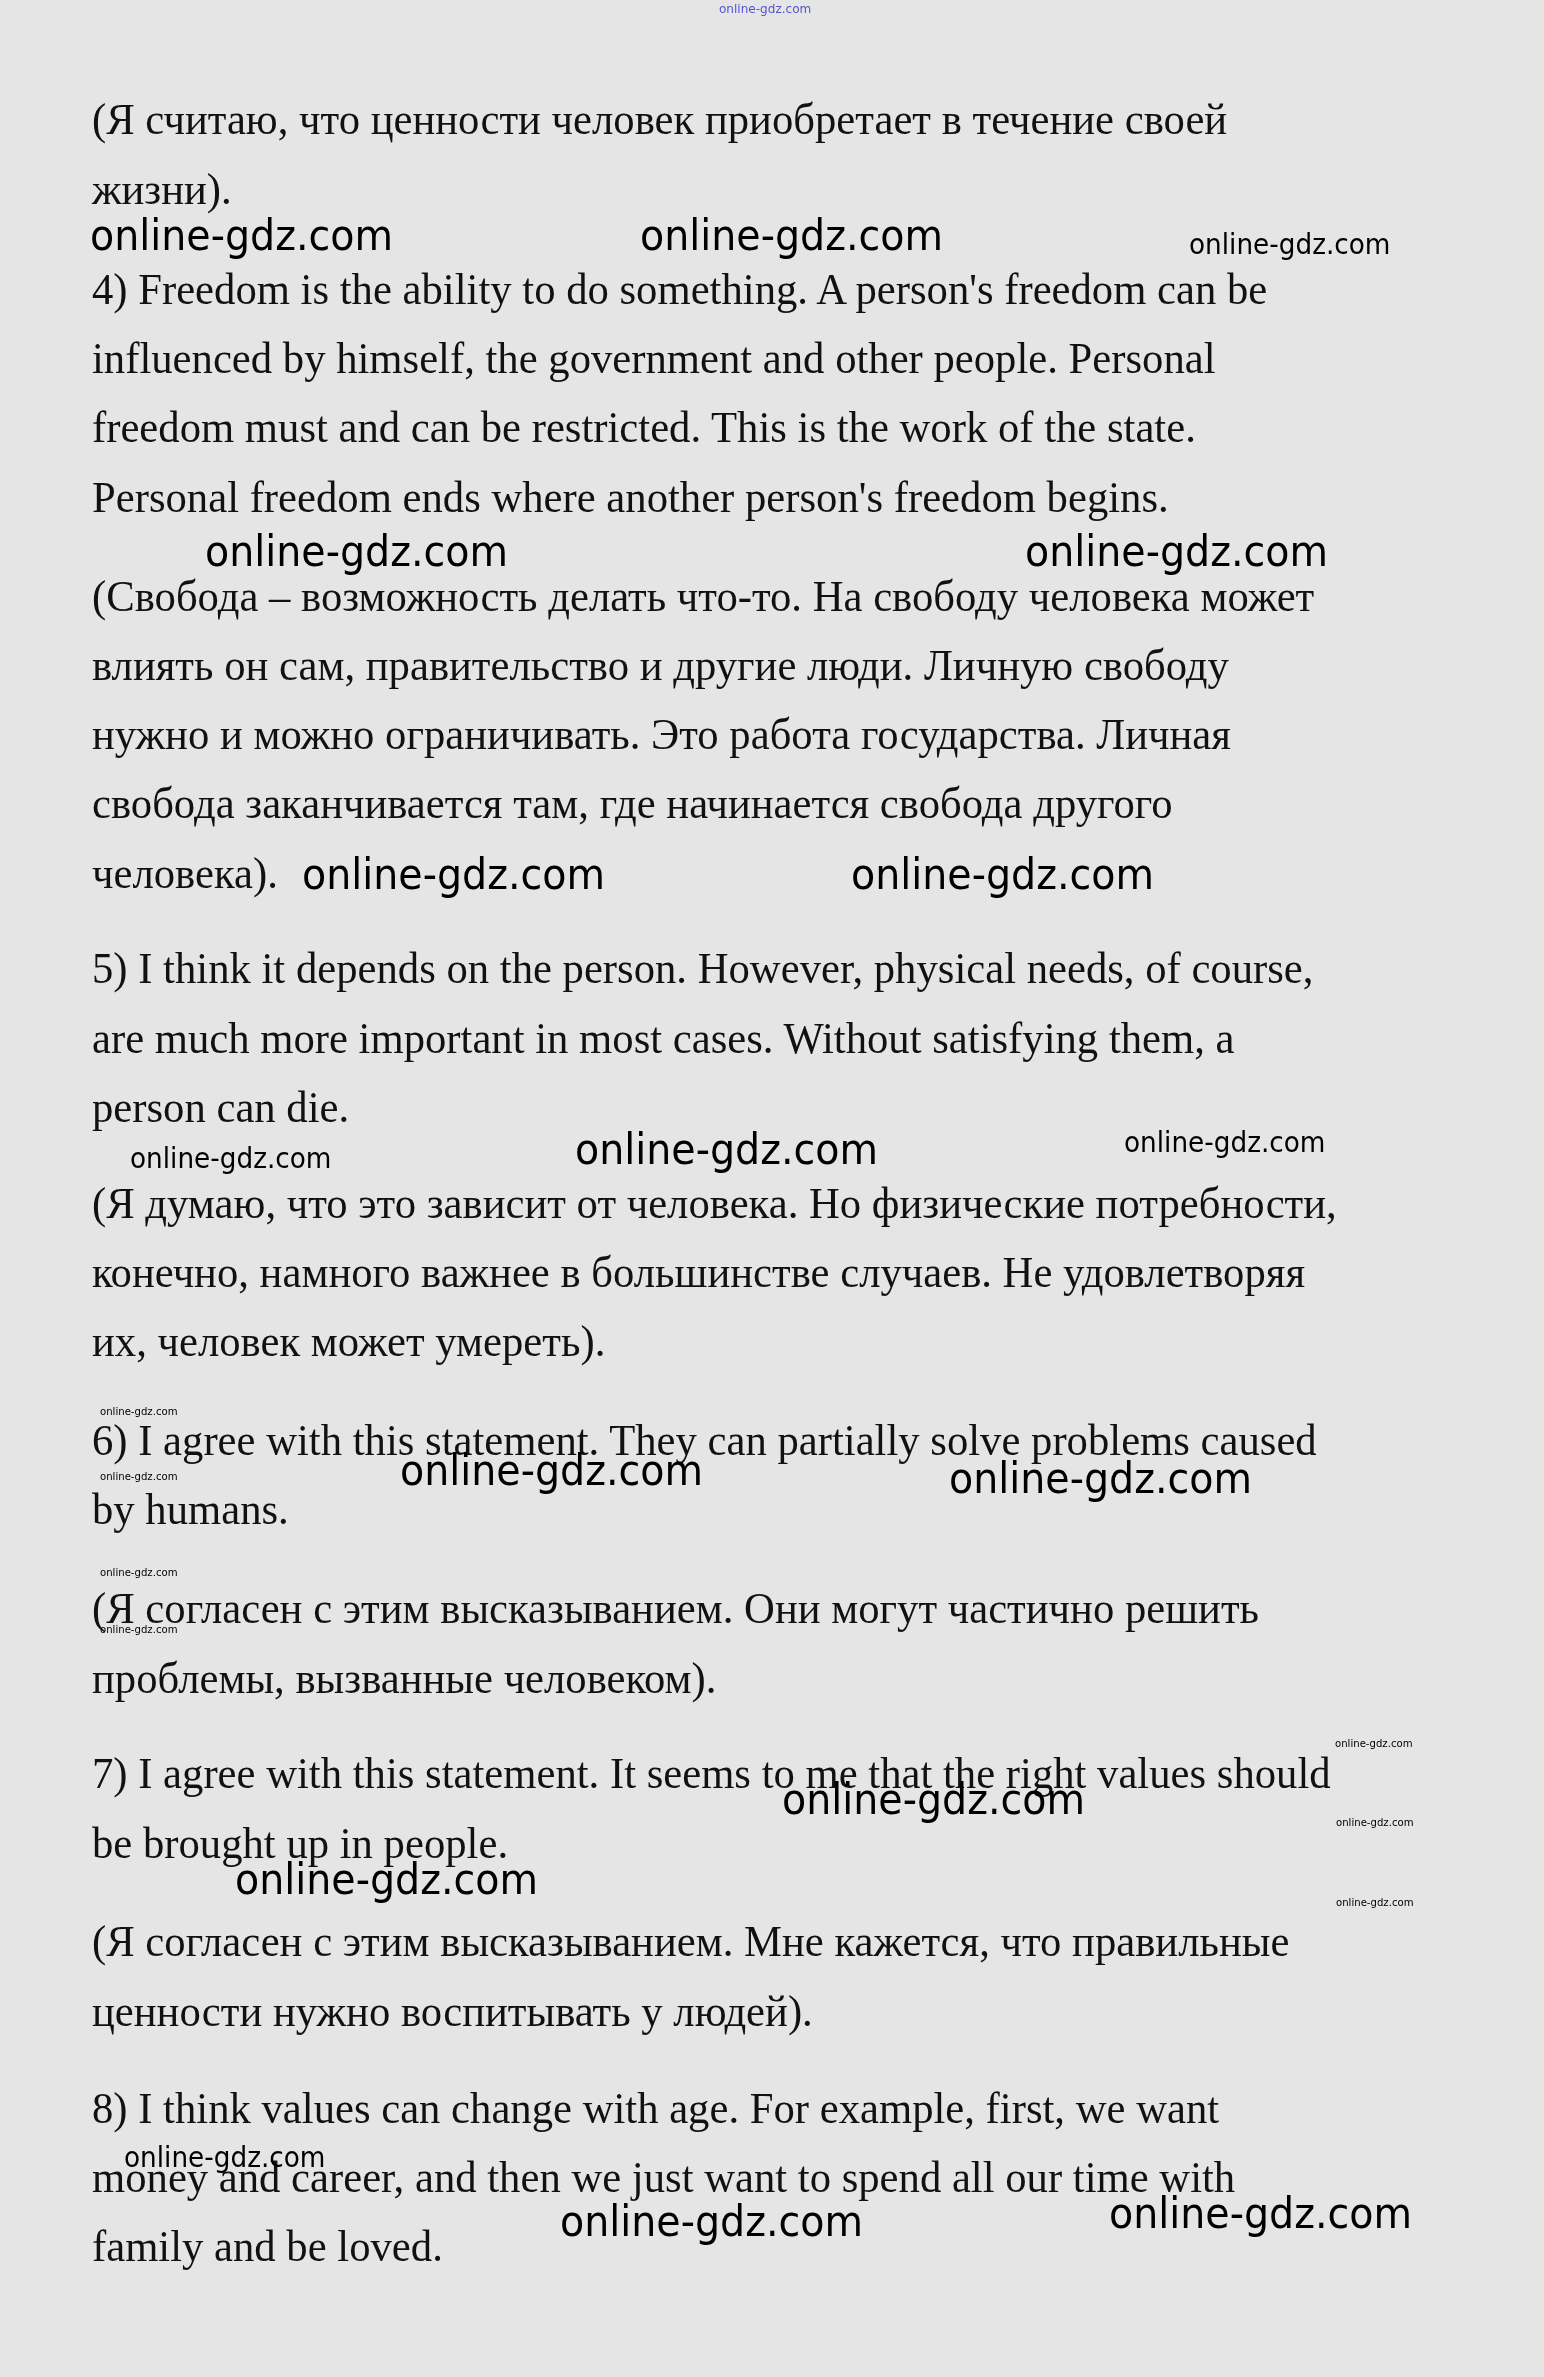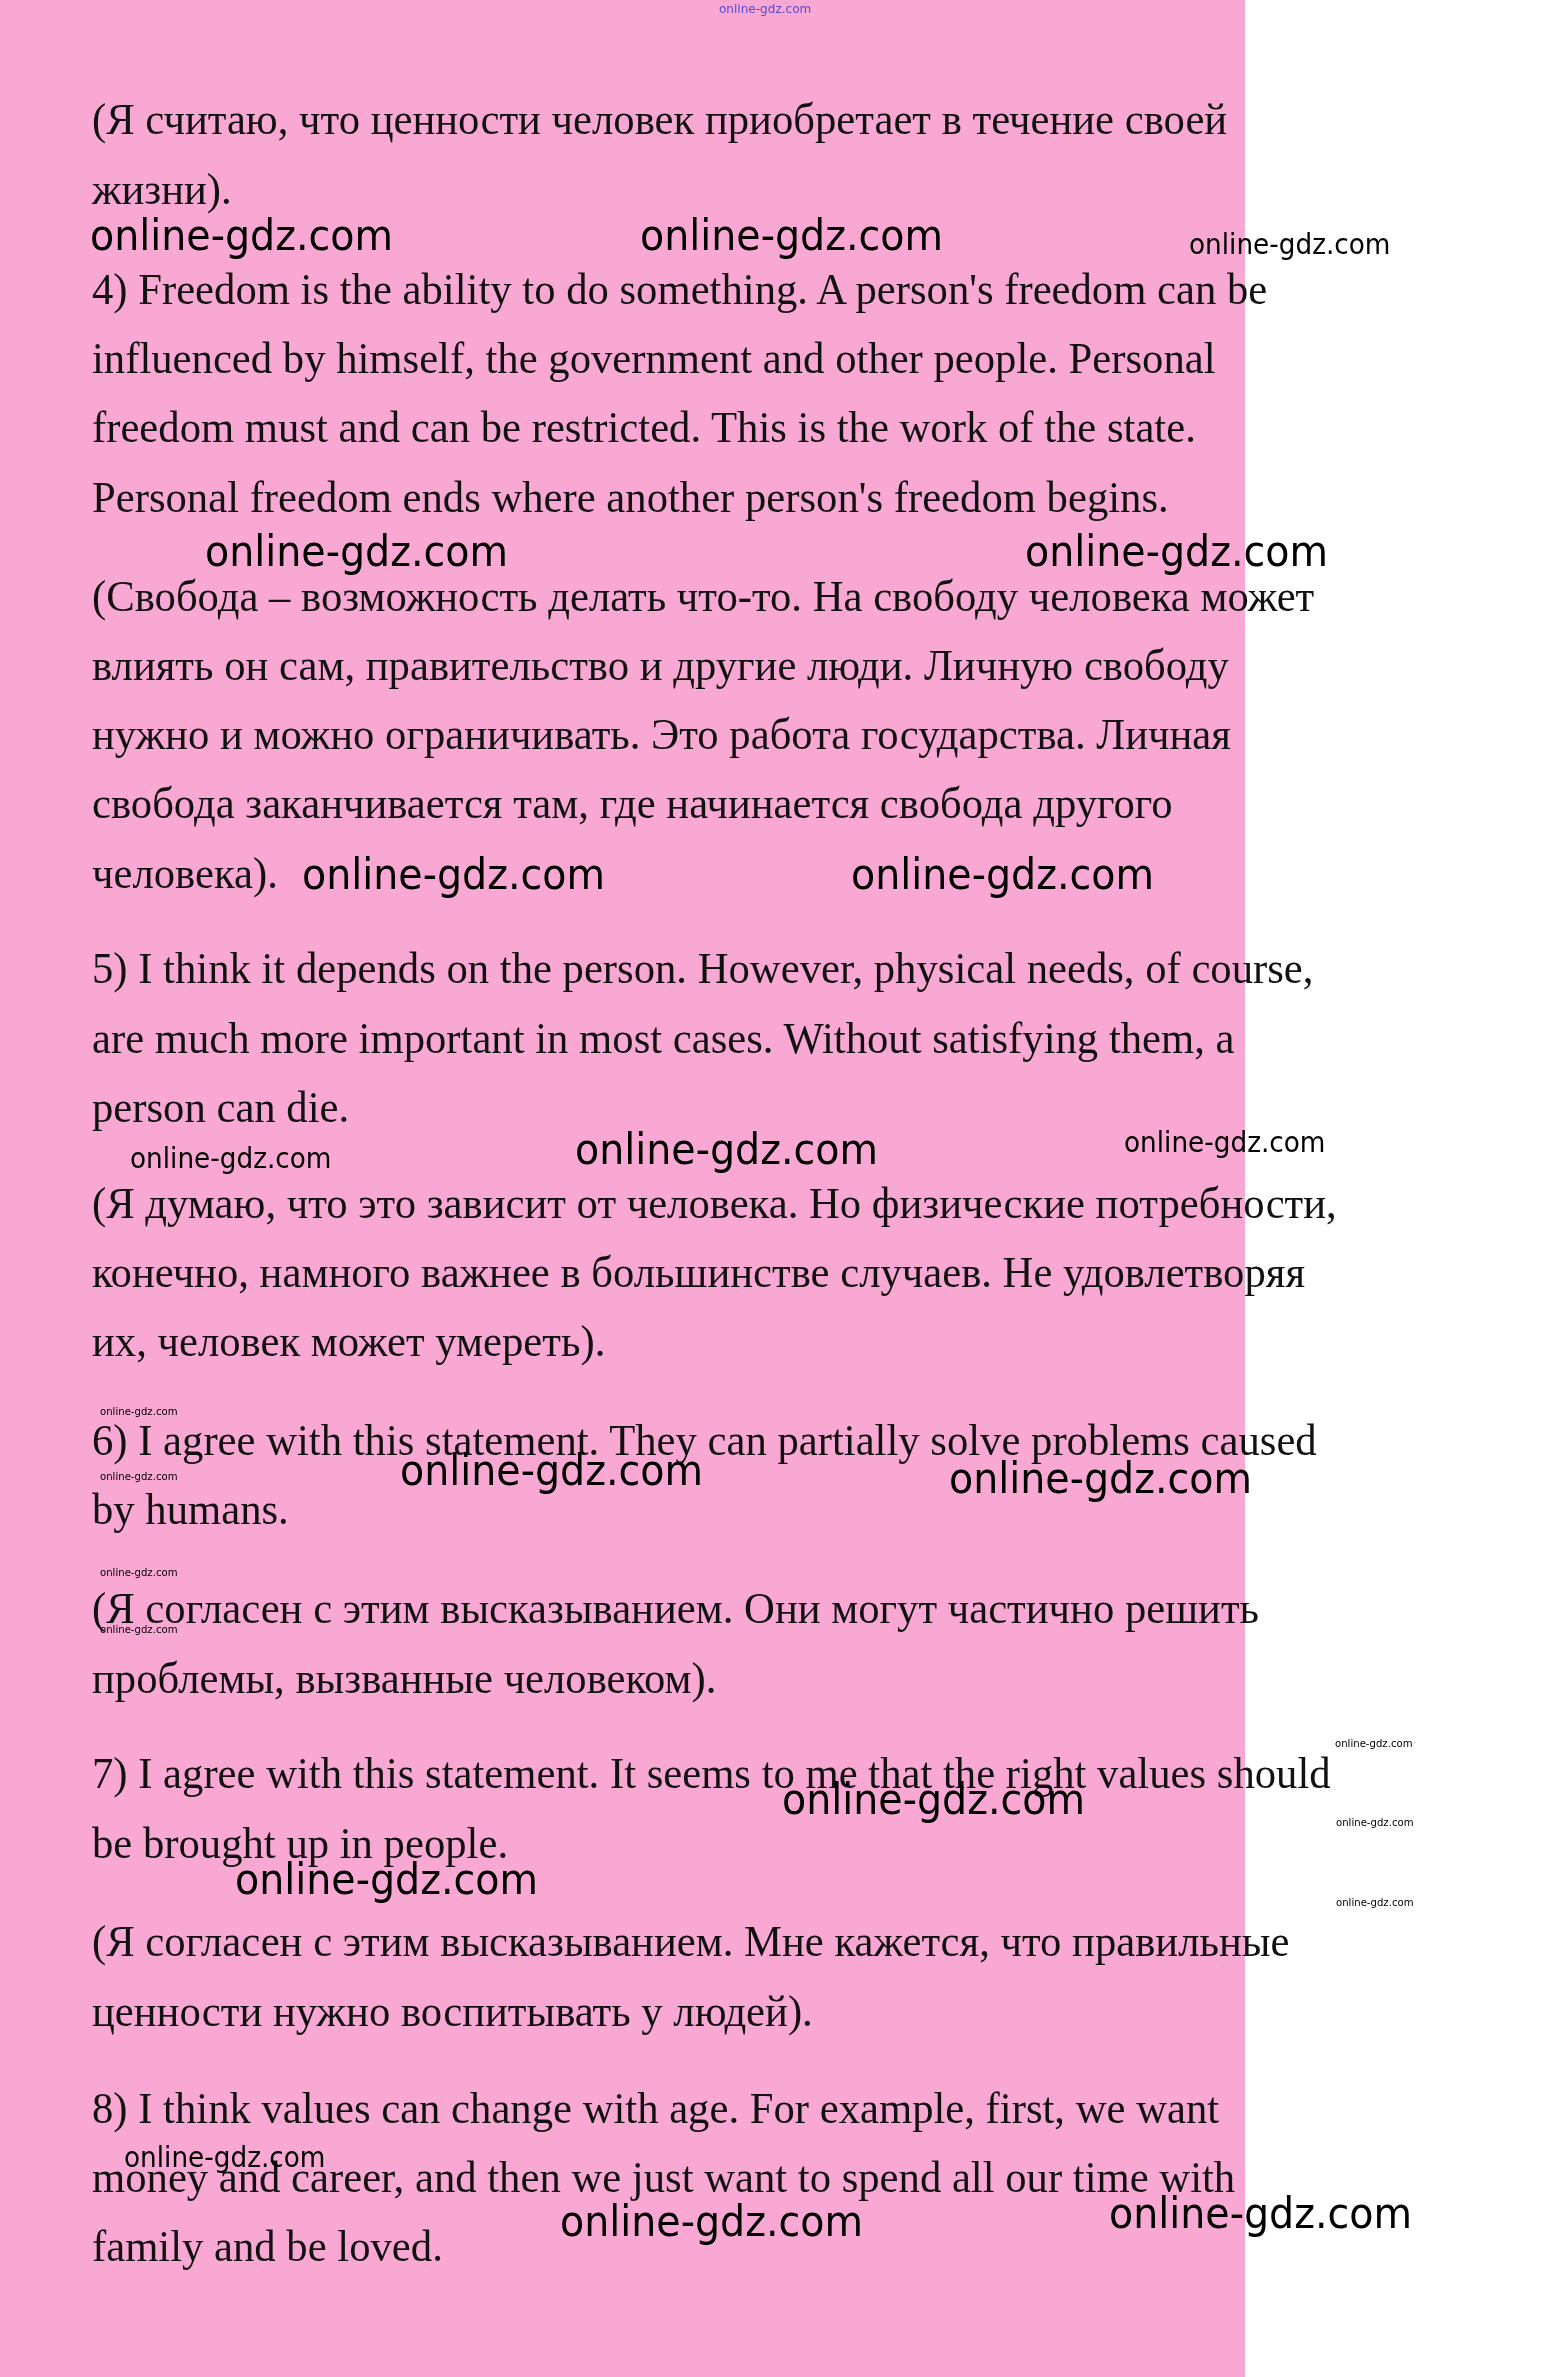--- a/index.html
+++ b/index.html
@@ -1,17 +1,17 @@
 <!DOCTYPE html>
 <html style="font-size:12.7px"><head>
   <meta charset="utf-8">
   <style>
     html, body { margin: 0; padding: 0; background: #ffffff; }
     body { width: 1544px; height: 2377px; position: relative; overflow: hidden; }
-    .page { position: absolute; left: 0; top: 0; width: 1245px; height: 2377px; background: #f9a8d4; }
+    .page { position: absolute; left: 0; top: 0; width: 1544px; height: 2377px; background: #e5e5e5; }
     .line {
       position: absolute; left: 92px;
       font-family: "Liberation Serif", "DejaVu Serif", serif;
       font-size: 44px; color: #111; white-space: nowrap;
       transform-origin: left top; transform: scaleX(0.97);
       line-height: 1;
     }
     .wm {
       position: absolute;
       font-family: "DejaVu Sans", "Liberation Sans", sans-serif;

